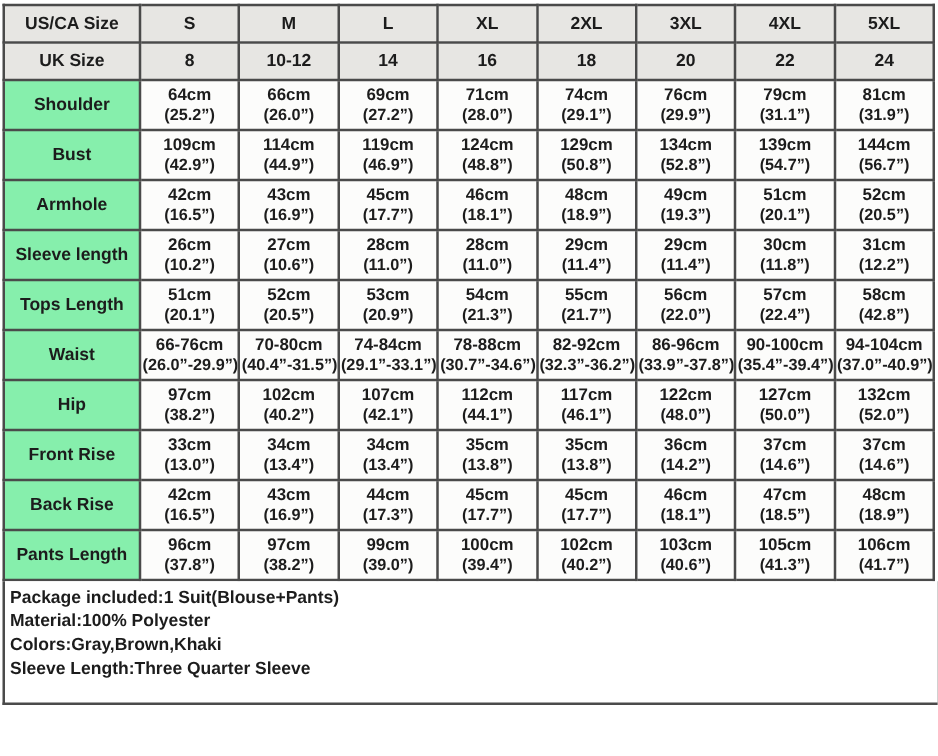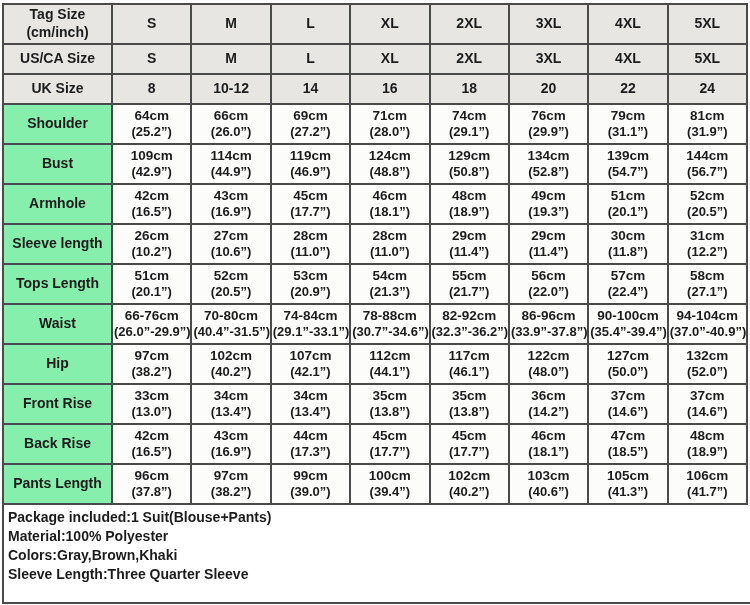--- a/index.html
+++ b/index.html
@@ -38,49 +38,35 @@
       <col>
         <col>
         <col>
         <col>
         <col>
         <col>
         <col>
         <col>
     </colgroup>
     <tbody id="tbody">
-        <tr class="hdr h1">
-          <td class="lab">
-            <div>Tag Size</div>
-            <div>(cm/inch)</div>
+        <tr class="hdr hs">
+          <td class="lab">
+            <div>US/CA Size</div>
           </td>
           <td>S</td>
           <td>M</td>
           <td>L</td>
           <td>XL</td>
           <td>2XL</td>
           <td>3XL</td>
           <td>4XL</td>
           <td>5XL</td>
         </tr>
         <tr class="hdr hs">
           <td class="lab">
-            <div>US/CA Size</div>
-          </td>
-          <td>S</td>
-          <td>M</td>
-          <td>L</td>
-          <td>XL</td>
-          <td>2XL</td>
-          <td>3XL</td>
-          <td>4XL</td>
-          <td>5XL</td>
-        </tr>
-        <tr class="hdr hs">
-          <td class="lab">
             <div>UK Size</div>
           </td>
           <td>8</td>
           <td>10-12</td>
           <td>14</td>
           <td>16</td>
           <td>18</td>
           <td>20</td>
           <td>22</td>
           <td>24</td>
@@ -260,21 +246,21 @@
           <td>
             <div class="l1">56cm</div>
             <div class="l2">(22.0”)</div>
           </td>
           <td>
             <div class="l1">57cm</div>
             <div class="l2">(22.4”)</div>
           </td>
           <td>
             <div class="l1">58cm</div>
-            <div class="l2">(27.1”)</div>
+            <div class="l2">(42.8”)</div>
           </td>
         </tr>
         <tr class="bd">
           <td class="lab">
             <div>Waist</div>
           </td>
           <td>
             <div class="l1">66-76cm</div>
             <div class="l2">(26.0”-29.9”)</div>
           </td>

